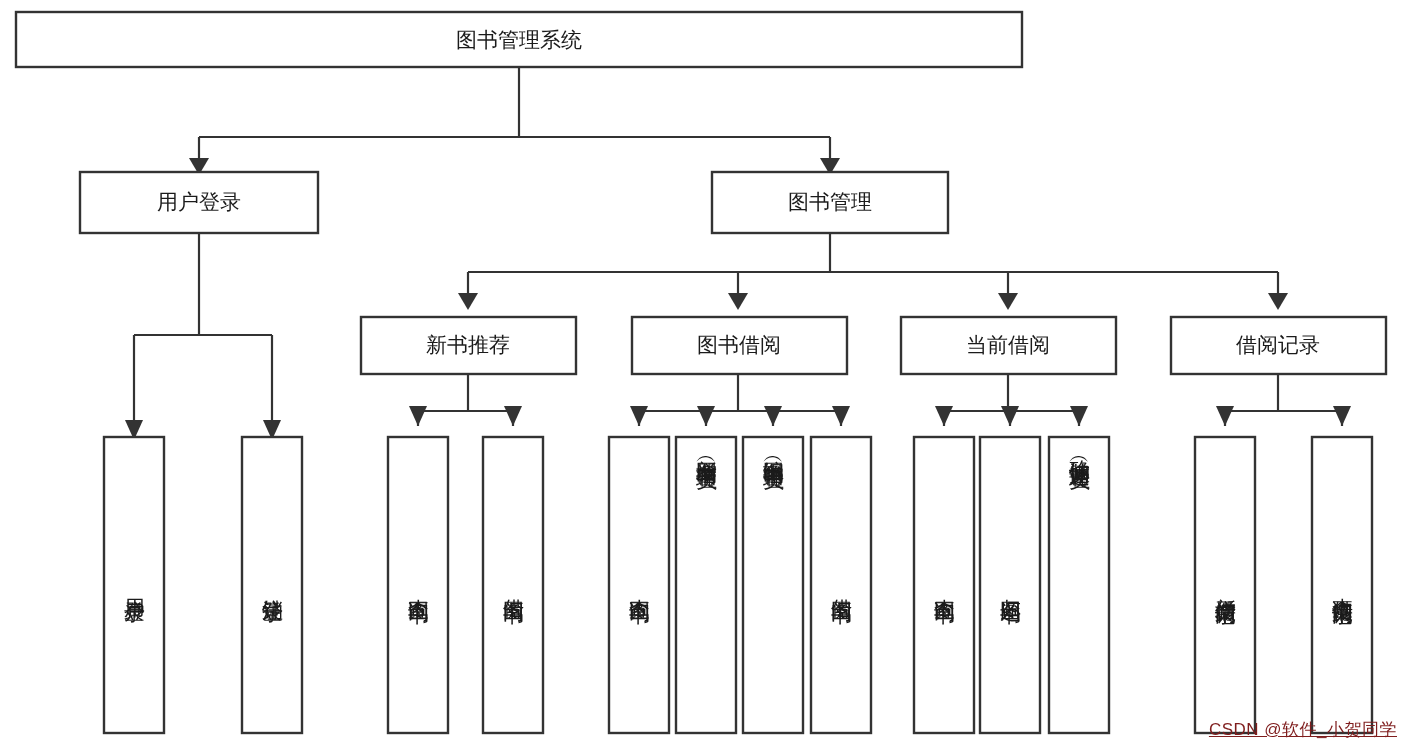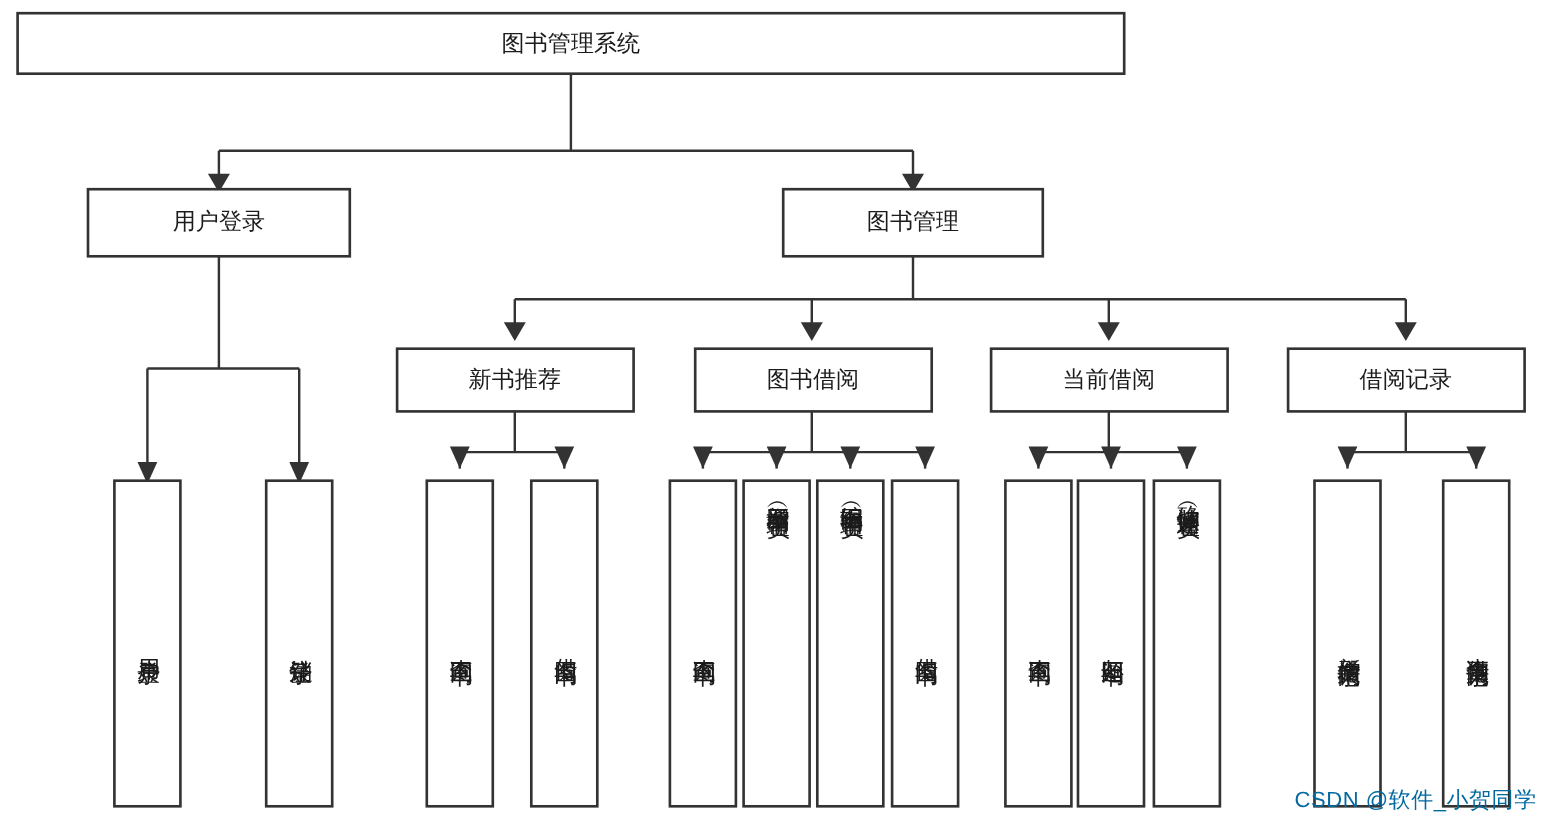--- a/index.html
+++ b/index.html
@@ -62,25 +62,26 @@
     line-height: 1.18;
     color: #1b1b1b;
     letter-spacing: 1.5px;
     white-space: nowrap;
   }
   .watermark {
     position: absolute;
     right: 8px;
     bottom: 6px;
     font-family: "Liberation Sans", "DejaVu Sans", sans-serif;
-    font-size: 20px;
-    color: #0369a1;
+    font-size: 17px;
+    color: #7f1d1d;
     letter-spacing: 0.5px;
     white-space: nowrap;
     pointer-events: none;
+    text-decoration: underline;
   }
 </style>
 </head>
 <body>
 
 <div id="diagram-root">
 
   <svg id="flow" viewBox="0 0 1405 747">
 
     <g>

